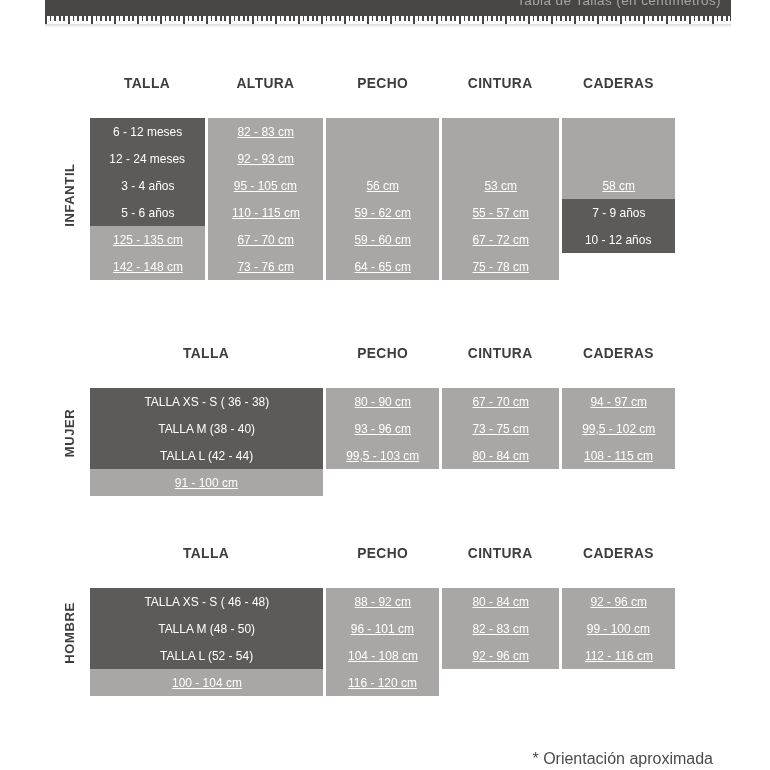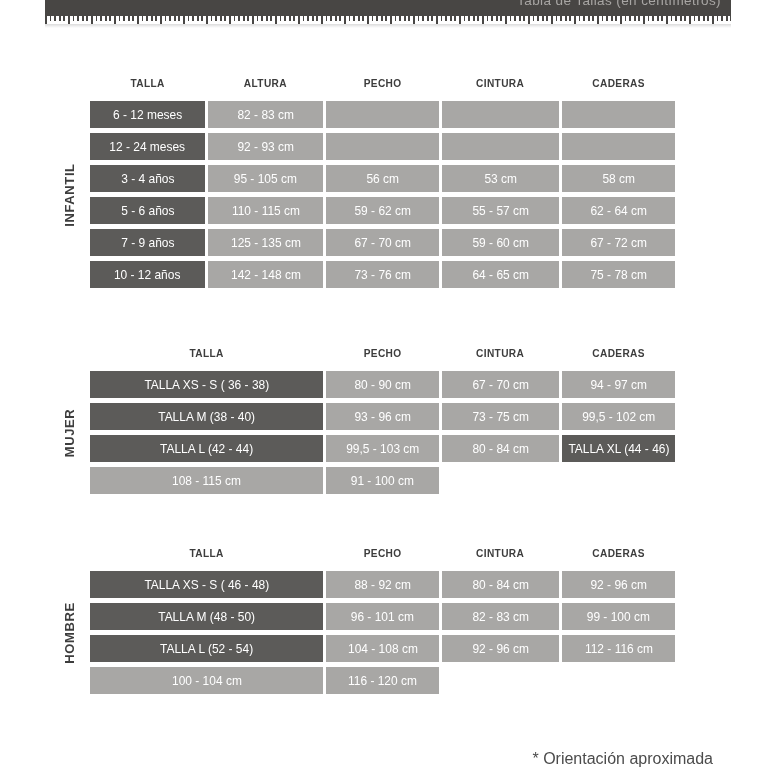--- a/index.html
+++ b/index.html
@@ -35,32 +35,32 @@
   
   .size-table { position:absolute; left:90px; }
   .size-table.t-infantil { top:72px; }
   .size-table.t-mujer    { top:342px; }
   .size-table.t-hombre   { top:542px; }
 
   .thead, .tbody { display:grid; column-gap:3px; }
   .cols-child { grid-template-columns:115px 115px 113px 117px 113px; }
   .cols-adult { grid-template-columns:233px 113px 117px 113px; }
   .thead { height:21px; align-items:center; }
-  .tbody { margin-top:8px; grid-auto-rows:27px; row-gap:5px; }
+  .tbody { margin-top:25px; grid-auto-rows:27px; }
 
   .hcell {
-    text-align:center; font-size:11px; font-weight:bold;
+    text-align:center; font-size:15px; font-weight:bold;
     color:var(--header-text,#3f3f3f); letter-spacing:.4px;
   }
   .cell {
     display:flex; align-items:center; justify-content:center;
     font-size:13px; color:#ffffff; white-space:nowrap;
   }
   .cell-dark  { background:var(--dark-cell,#5c5b59); }
-  .cell-light { background:var(--light-cell,#a8a7a5); }
+  .cell-light { background:var(--light-cell,#a8a7a5);text-decoration:underline; }
   .cond { display:inline-block; transform:scaleX(.92); }
 
   
   .group-label {
     position:absolute; left:10px; width:120px; height:16px;
     text-align:center; transform:rotate(-90deg);
     font-size:13px; font-weight:bold; letter-spacing:.6px;
     color:var(--header-text,#3a3a3a);
   }
   .gl-infantil { top:187px; }
@@ -144,23 +144,20 @@
         </div>
         <div class="cell cell-light">
           <span class="cond">110 - 115 cm</span>
         </div>
         <div class="cell cell-light">
           <span class="cond">59 - 62 cm</span>
         </div>
         <div class="cell cell-light">
           <span class="cond">55 - 57 cm</span>
         </div>
-        <div class="cell cell-light">
-          <span class="cond">62 - 64 cm</span>
-        </div>
         <div class="cell cell-dark">
           <span class="cond">7 - 9 años</span>
         </div>
         <div class="cell cell-light">
           <span class="cond">125 - 135 cm</span>
         </div>
         <div class="cell cell-light">
           <span class="cond">67 - 70 cm</span>
         </div>
         <div class="cell cell-light">
@@ -221,23 +218,20 @@
         </div>
         <div class="cell cell-dark">
           <span class="cond">TALLA L (42 - 44)</span>
         </div>
         <div class="cell cell-light">
           <span class="cond">99,5 - 103 cm</span>
         </div>
         <div class="cell cell-light">
           <span class="cond">80 - 84 cm</span>
         </div>
-        <div class="cell cell-dark">
-          <span class="cond">TALLA XL (44 - 46)</span>
-        </div>
         <div class="cell cell-light">
           <span class="cond">108 - 115 cm</span>
         </div>
         <div class="cell cell-light">
           <span class="cond">91 - 100 cm</span>
         </div>
       </div>
   </section>
 
   <section class="size-table t-hombre">

